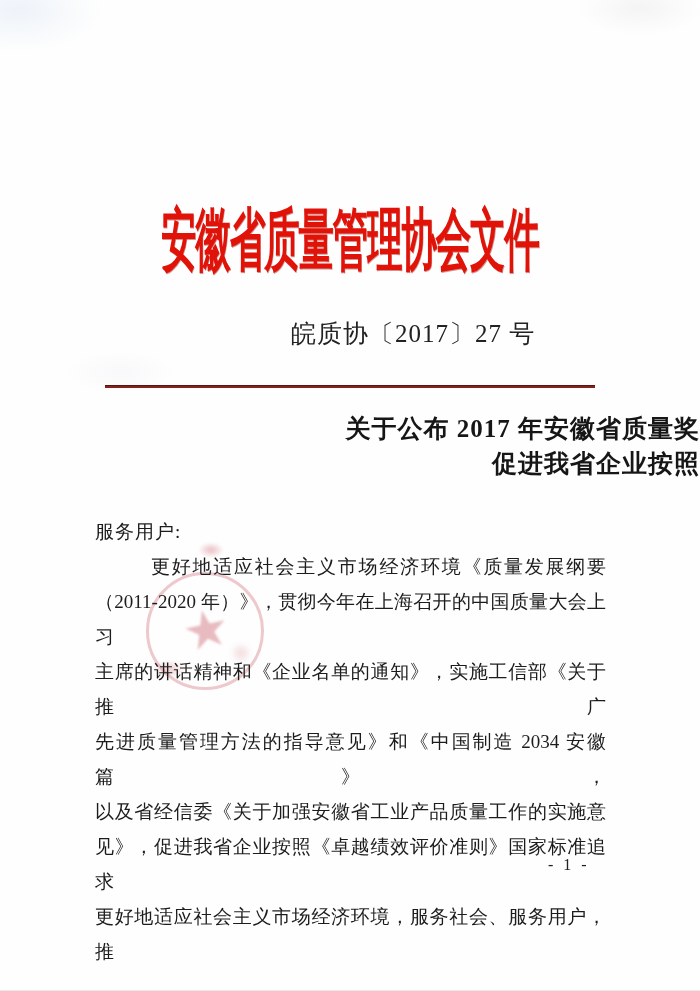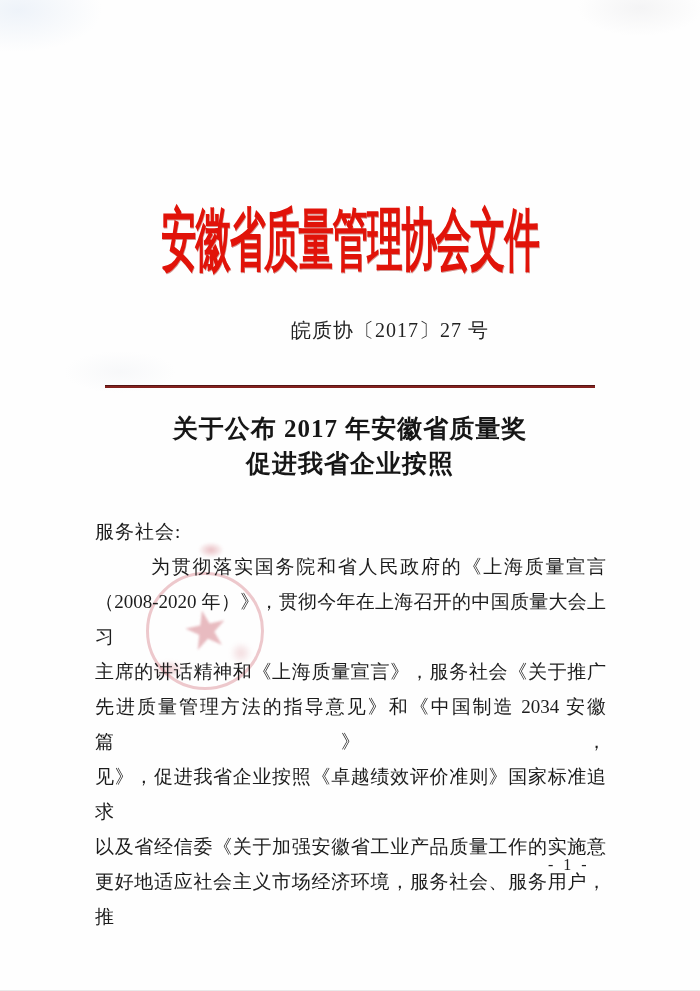--- a/index.html
+++ b/index.html
@@ -20,33 +20,33 @@
   }
   .masthead-text {
     font-size:68px; font-weight:bold; color:#e11309; white-space:nowrap;
     letter-spacing:-2px; transform:scaleX(0.52); transform-origin:center center;
     text-shadow:1px 1px 0 rgba(160,20,10,.45);
   }
 
   
   .doc-number {
     position:absolute; left:270px; top:317px; width:230px;
-    font-size:20px; color:#222; letter-spacing:1px; white-space:nowrap;padding-left:21px;
+    font-size:25px; color:#222; letter-spacing:1px; white-space:nowrap;padding-left:21px;
   }
 
   
   .red-rule {
     position:absolute; left:105px; top:385px; width:490px; height:3px;
     background:linear-gradient(to bottom,#3a0f0f 0%, #8e2420 55%, #7a1f1c 100%);
   }
 
   
   .doc-title {
     position:absolute; left:0; top:411px; width:700px;
-    text-align:center; font-weight:bold; color:#161616;
+    text-align:right; font-weight:bold; color:#161616;
     font-size:25px; line-height:35px; letter-spacing:1px;
   }
 
   
   .body-block {
     position:absolute; left:95px; top:514px; width:511px;
     font-size:19px; line-height:35px; color:#1c1c1c;
   }
   .salutation { text-align:left; letter-spacing:1px; }
   .body-line { text-align:justify; text-align-last:justify; }
@@ -103,25 +103,25 @@
 
   <div class="stamp">
     <div class="stamp-circle"></div>
     <div class="stamp-star">★</div>
     <div class="stamp-smudge-a"></div>
     <div class="stamp-smudge-b"></div>
     <div class="stamp-smudge-c"></div>
   </div>
 
   <div class="body-block">
-    <div class="salutation">服务社会:</div>
-    <div class="body-line first">为贯彻落实国务院和省人民政府的《上海质量宣言</div>
-    <div class="body-line">（2008-2020 年）》，贯彻今年在上海召开的中国质量大会上习</div>
-    <div class="body-line">主席的讲话精神和《上海质量宣言》，服务社会《关于推广</div>
+    <div class="salutation">服务用户:</div>
+    <div class="body-line first">更好地适应社会主义市场经济环境《质量发展纲要</div>
+    <div class="body-line">（2011-2020 年）》，贯彻今年在上海召开的中国质量大会上习</div>
+    <div class="body-line">主席的讲话精神和《企业名单的通知》，实施工信部《关于推广</div>
     <div class="body-line">先进质量管理方法的指导意见》和《中国制造 2034 安徽篇》，</div>
+    <div class="body-line">以及省经信委《关于加强安徽省工业产品质量工作的实施意</div>
     <div class="body-line">见》，促进我省企业按照《卓越绩效评价准则》国家标准追求</div>
-    <div class="body-line">以及省经信委《关于加强安徽省工业产品质量工作的实施意</div>
     <div class="body-line">更好地适应社会主义市场经济环境，服务社会、服务用户，推</div>
   </div>
 
   <div class="page-number">- 1 -</div>
 
 </div>
 
 </body></html>

